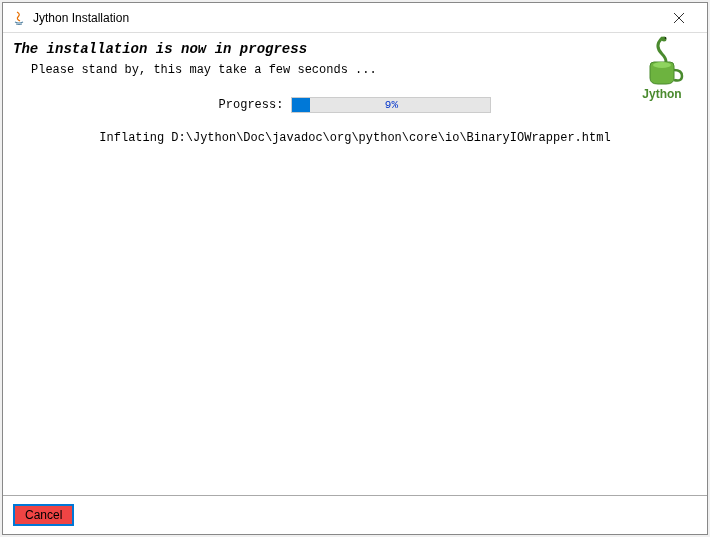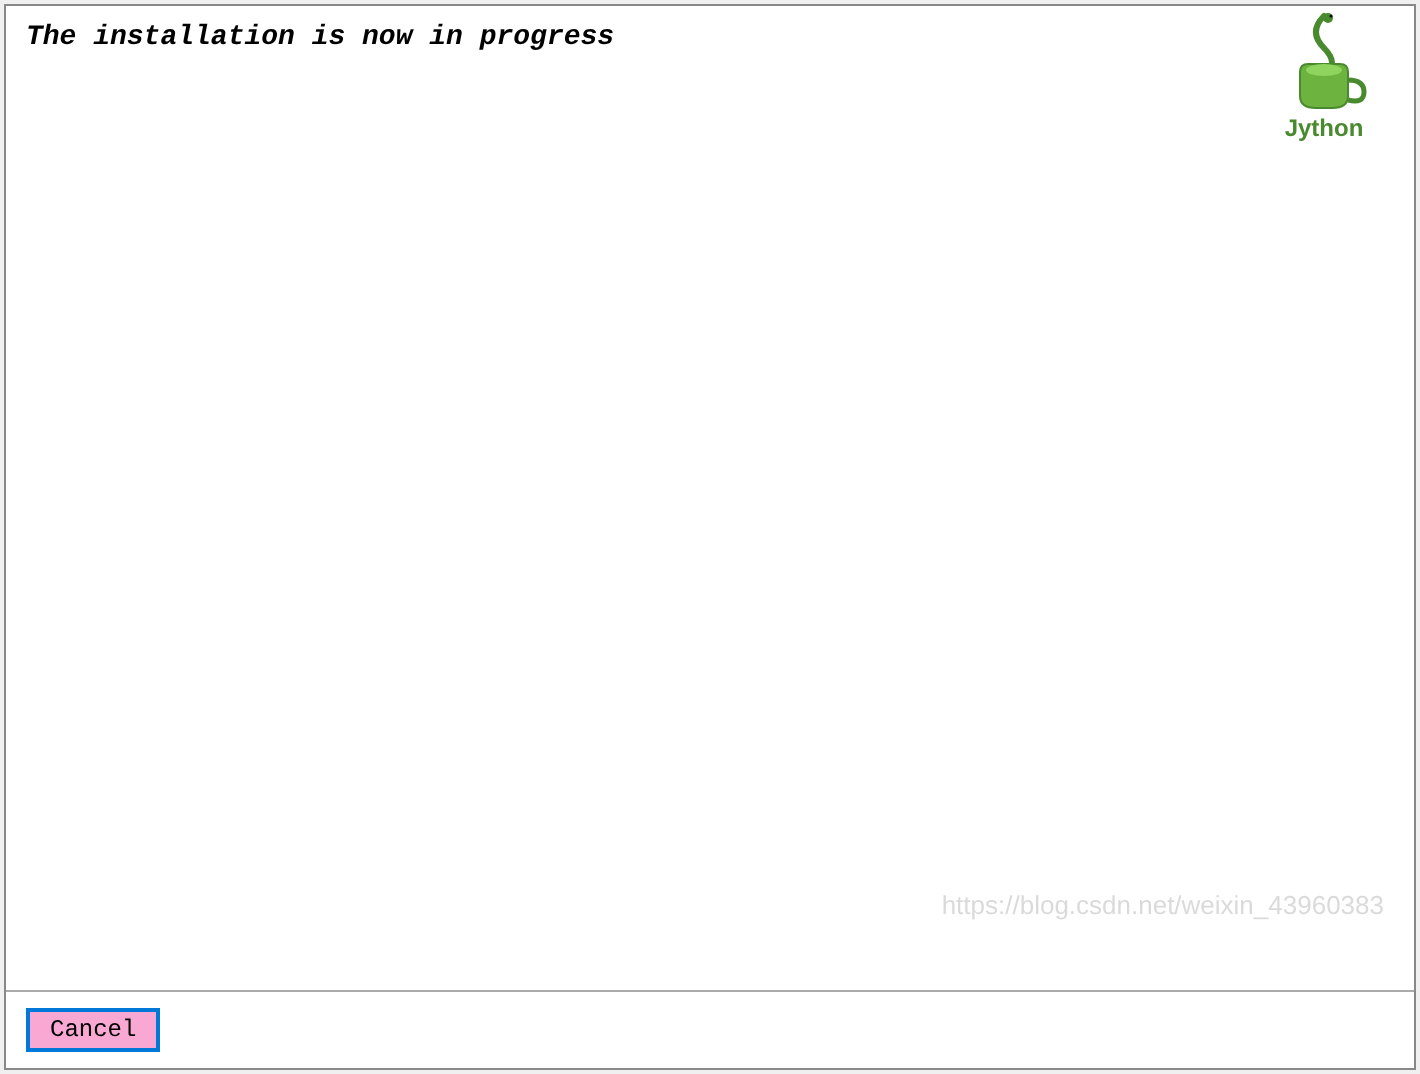--- a/index.html
+++ b/index.html
@@ -135,59 +135,85 @@
       font-size: 12px;
       color: #000;
     }
     .footer {
       border-top: 1px solid #aaa;
       padding: 8px 10px;
       display: flex;
       align-items: center;
     }
     .cancel-btn {
-      font-family: Liberation Mono, monospace;
-      font-size: 12px;
-      color: #000;
-      background: #f9a8d4;
+      font-family: Liberation Sans, sans-serif;
+      font-size: 12px;
+      color: #000;
+      background: #ef4444;
       border: 2px solid #0078d7;
       padding: 2px 10px;
       cursor: pointer;
     }
     .watermark {
       position: absolute;
       right: 15px;
       bottom: 35px;
       font-family: sans-serif;
       font-size: 13px;
       color: rgba(150,150,150,0.35);
       pointer-events: none;
     }
   </style>
 </head>
 <body>
 
 <div class="window">
+  <div class="titlebar">
+    <span class="java-icon">
+      <svg width="16" height="16" viewBox="0 0 16 16">
+        <path d="M6 2 Q10 4 7 7 Q5 9 9 11" stroke="#e76f00" stroke-width="1.2" fill="none"></path>
+        <path d="M4 12 Q8 14 12 12" stroke="#5382a1" stroke-width="1.2" fill="none"></path>
+        <path d="M5 14 Q8 15 11 14" stroke="#5382a1" stroke-width="1" fill="none"></path>
+      </svg>
+    </span>
+    <span class="title-text">Jython Installation</span>
+    <div class="close-btn">
+      <svg width="10" height="10" viewBox="0 0 10 10">
+        <line x1="0" y1="0" x2="10" y2="10" stroke="currentColor" stroke-width="1"></line>
+        <line x1="10" y1="0" x2="0" y2="10" stroke="currentColor" stroke-width="1"></line>
+      </svg>
+    </div>
+  </div>
 
   <div class="content">
     <div class="header-section">
       <div class="heading">The installation is now in progress</div>
+      <div class="subheading">Please stand by, this may take a few seconds ...</div>
       <div class="logo">
         <svg width="60" height="65" viewBox="0 0 60 65">
           <path d="M30 2 Q22 10 30 18 Q38 26 30 32" stroke="#4a8a2e" stroke-width="3" fill="none" stroke-linecap="round"></path>
           <circle cx="32" cy="3" r="2.5" fill="#4a8a2e"></circle>
           <circle cx="33.5" cy="2" r="0.8" fill="#000"></circle>
           <path d="M18 30 Q18 26 22 26 L38 26 Q42 26 42 30 L42 42 Q42 48 34 48 L26 48 Q18 48 18 42 Z" fill="#6db33f" stroke="#4a8a2e" stroke-width="1"></path>
           <ellipse cx="30" cy="29" rx="9" ry="3" fill="#8fd45f"></ellipse>
           <path d="M42 34 Q50 34 50 40 Q50 46 42 44" stroke="#4a8a2e" stroke-width="2.5" fill="none"></path>
           <text x="30" y="62" font-family="sans-serif" font-size="12" font-weight="bold" fill="#4a8a2e" text-anchor="middle">Jython</text>
         </svg>
       </div>
     </div>
 
-
-    <div class="watermark">https://blog.csdn.net/weixin_43960383</div>
+    <div class="progress-section">
+      <div class="progress-row">
+        <span class="progress-label">Progress:</span>
+        <div class="progress-bar">
+          <div class="progress-fill" style="width: 9%;"></div>
+          <div class="progress-pct">9%</div>
+        </div>
+      </div>
+      <div class="status-text">Inflating D:\Jython\Doc\javadoc\org\python\core\io\BinaryIOWrapper.html</div>
+    </div>
+
   </div>
 
   <div class="footer">
     <button class="cancel-btn">Cancel</button>
   </div>
 </div>
 
 </body></html>

